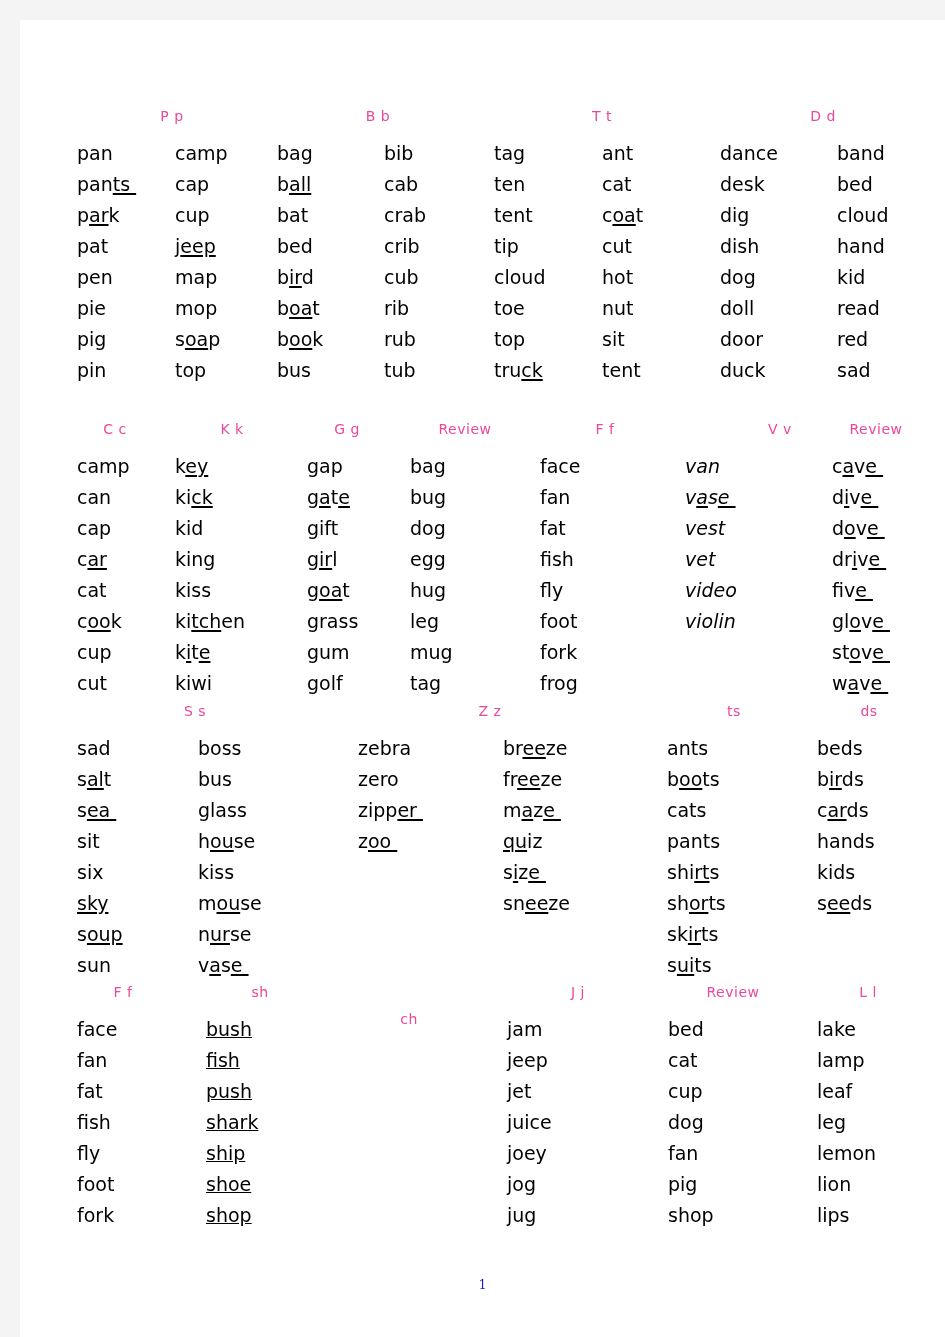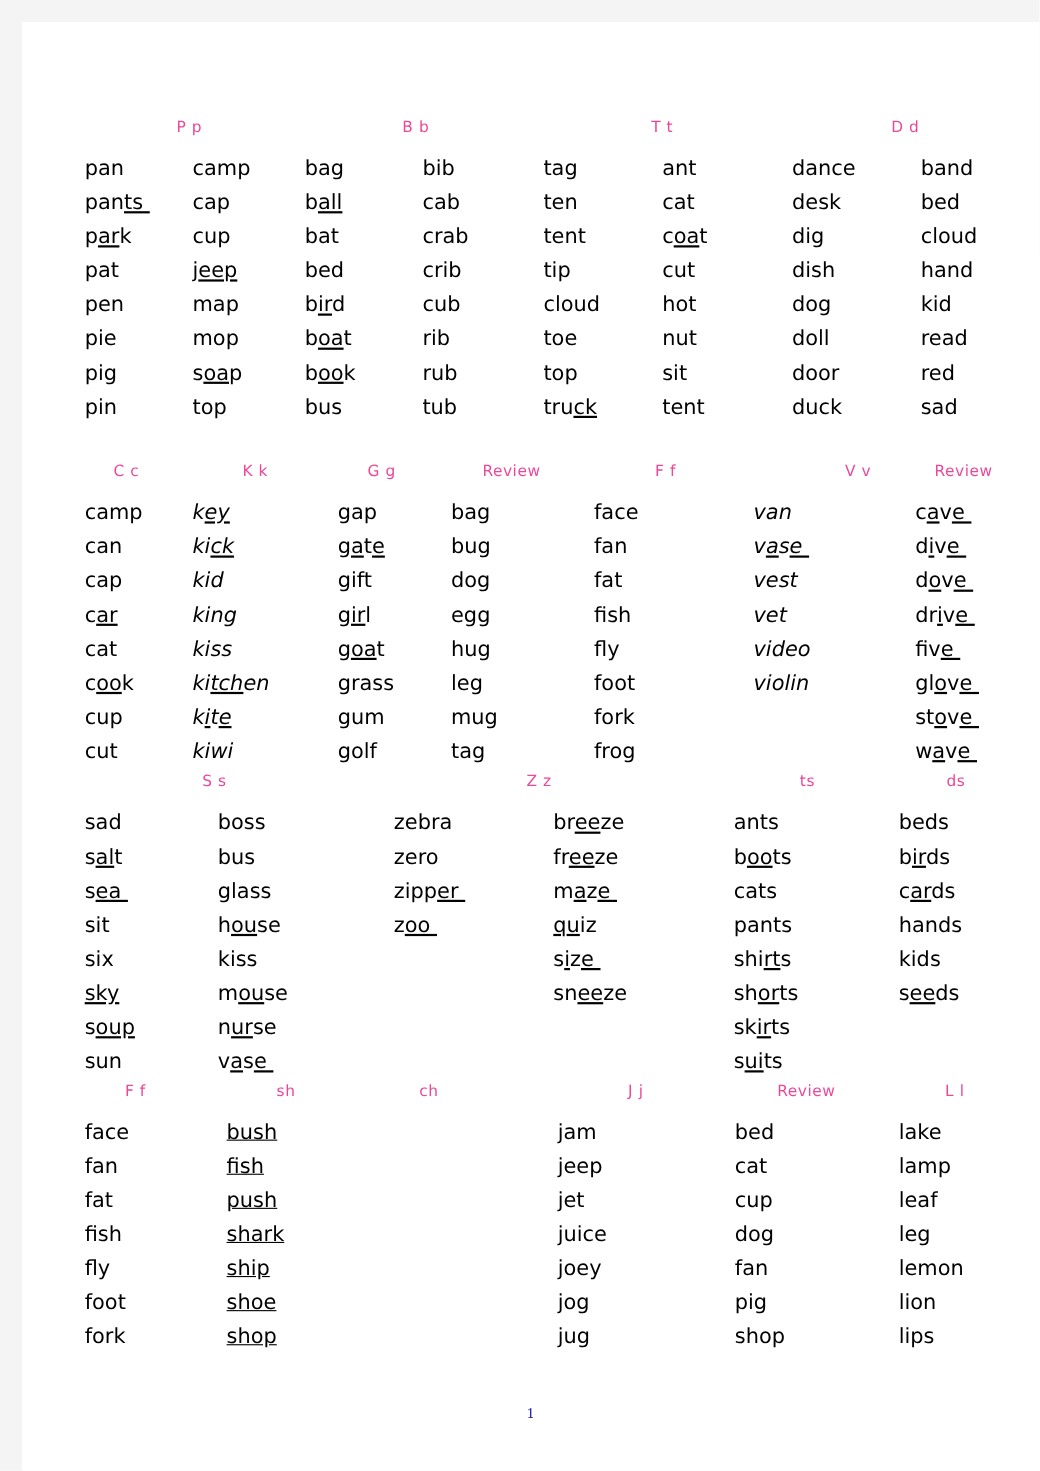--- a/index.html
+++ b/index.html
@@ -192,21 +192,21 @@
           <div class="col" style="left: 57px;">
             <div class="word"><span>camp</span></div>
             <div class="word"><span>can</span></div>
             <div class="word"><span>cap</span></div>
             <div class="word"><span>c</span><span class="u">ar</span></div>
             <div class="word"><span>cat</span></div>
             <div class="word"><span>c</span><span class="u">oo</span><span>k</span></div>
             <div class="word"><span>cup</span></div>
             <div class="word"><span>cut</span></div>
           </div>
-          <div class="col" style="left: 155px; font-style: italic;">
+          <div class="col" style="left: 155px;">
             <div class="word"><span>k</span><span class="u">ey</span></div>
             <div class="word"><span>ki</span><span class="u">ck</span></div>
             <div class="word"><span>kid</span></div>
             <div class="word"><span>king</span></div>
             <div class="word"><span>kiss</span></div>
             <div class="word"><span>ki</span><span class="u">tch</span><span>en</span></div>
             <div class="word"><span>k</span><span class="u">i</span><span>t</span><span class="u">e</span></div>
             <div class="word"><span>kiwi</span></div>
           </div>
           <div class="col" style="left: 287px;">
@@ -318,21 +318,21 @@
             <div class="word"><span>hands</span></div>
             <div class="word"><span>kids</span></div>
             <div class="word"><span>s</span><span class="u">ee</span><span>ds</span></div>
           </div>
         </div>
       </div>
       <div class="section" style="top: 964px;">
         <div class="headers">
           <div class="hdr" style="left: 103px;">F f</div>
           <div class="hdr" style="left: 240px;">sh</div>
-          <div class="hdr" style="left: 370px;">ch</div>
+          <div class="hdr" style="left: 389px; margin-top: 27px;">ch</div>
           <div class="hdr" style="left: 558px;">J j</div>
           <div class="hdr" style="left: 713px;">Review</div>
           <div class="hdr" style="left: 848px;">L l</div>
         </div>
         <div class="cols" style="height: 217px;">
           <div class="col" style="left: 57px;">
             <div class="word"><span>face</span></div>
             <div class="word"><span>fan</span></div>
             <div class="word"><span>fat</span></div>
             <div class="word"><span>fish</span></div>

